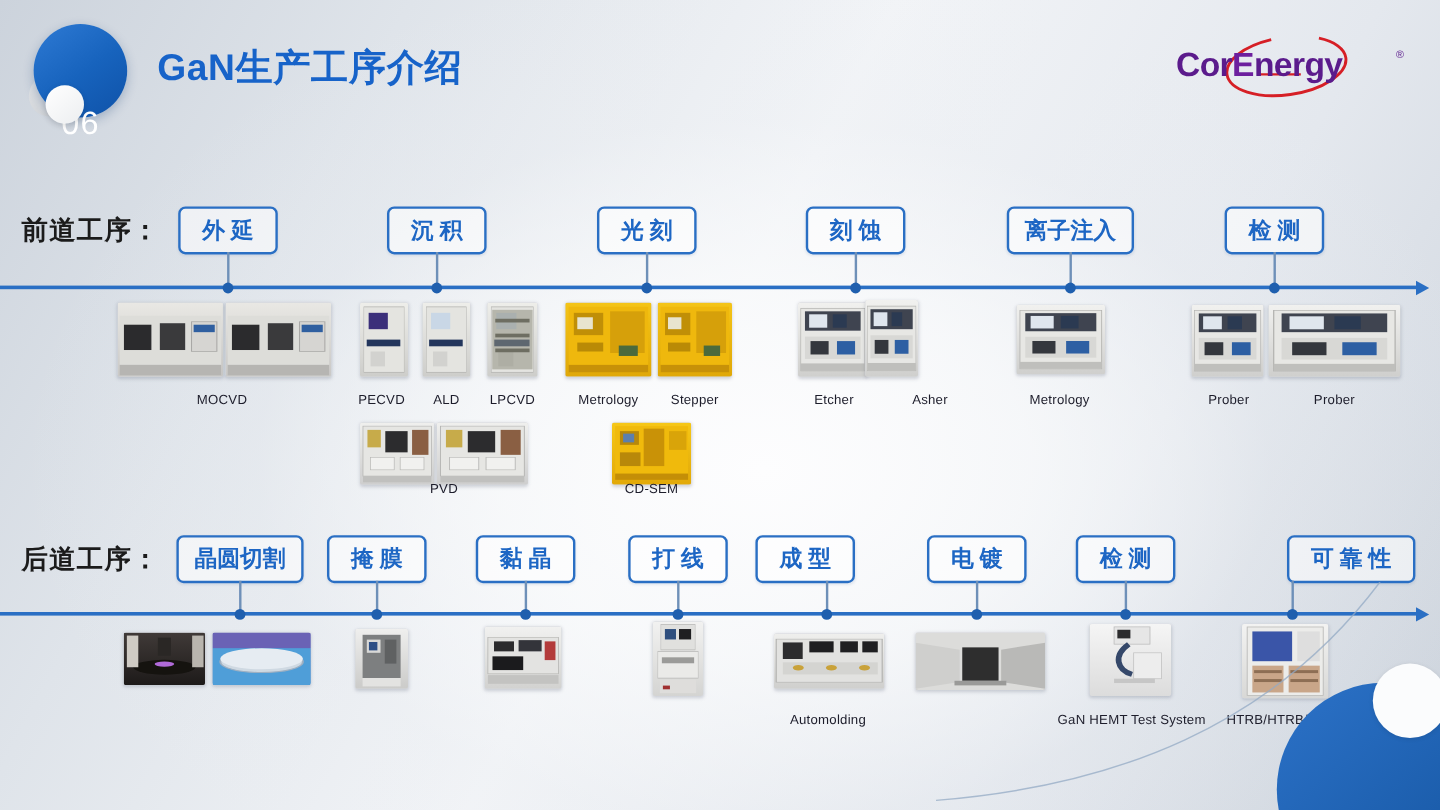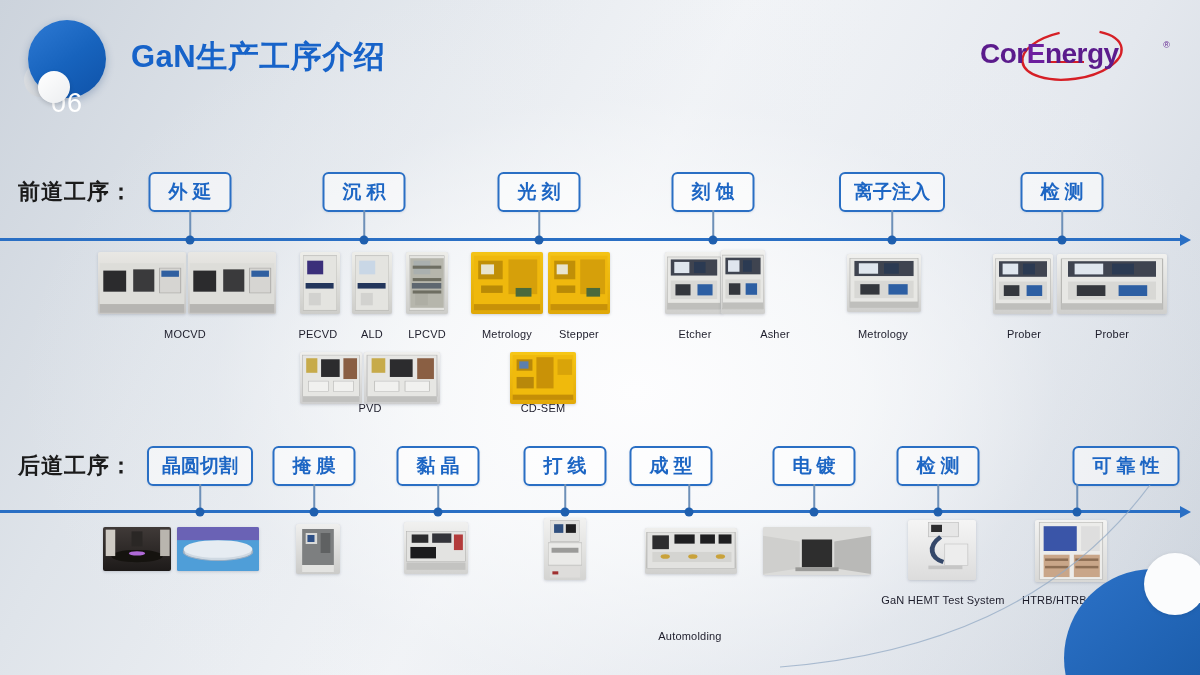--- a/index.html
+++ b/index.html
@@ -460,21 +460,21 @@
         <rect x="2" y="10" width="96" height="78" fill="#e2e2e0" stroke="#b0b0ae" stroke-width="1"></rect>
         <rect x="8" y="16" width="18" height="30" fill="#2c2c2e"></rect>
         <rect x="32" y="14" width="22" height="20" fill="#1f1f21"></rect>
         <rect x="60" y="14" width="16" height="20" fill="#1f1f21"></rect>
         <rect x="80" y="14" width="14" height="20" fill="#1f1f21"></rect>
         <rect x="8" y="52" width="86" height="22" fill="#d4d4d1"></rect>
         <circle cx="22" cy="62" r="5" fill="#c9a23a"></circle>
         <circle cx="52" cy="62" r="5" fill="#c9a23a"></circle>
         <circle cx="82" cy="62" r="5" fill="#c9a23a"></circle>
       </svg></div>
-    <div class="eq-cap" style="left: 690px; top: 594px; margin-top: 36px;">Automolding</div>
+    <div class="eq-cap" style="left: 690px; top: 594px;">Automolding</div>
     <div class="eq-img" style="left: 763px; top: 527px; width: 108px; height: 48px;"><svg width="108" height="48" viewBox="0 0 100 100" preserveAspectRatio="none">
         <linearGradient id="gplating" x1="0" y1="0" x2="0" y2="1">
           <stop offset="0" stop-color="#e8e8e6"></stop>
           <stop offset="1" stop-color="#bfbfbd"></stop>
         </linearGradient>
         <rect x="0" y="0" width="100" height="100" fill="url(#gplating)"></rect>
         <rect x="0" y="0" width="100" height="100" fill="#dcdcda"></rect>
         <polygon points="0,18 34,30 34,86 0,98" fill="#cfcfcd"></polygon>
         <polygon points="100,18 66,30 66,86 100,98" fill="#b9b9b7"></polygon>
         <rect x="36" y="26" width="28" height="58" fill="#2e2e2e"></rect>

